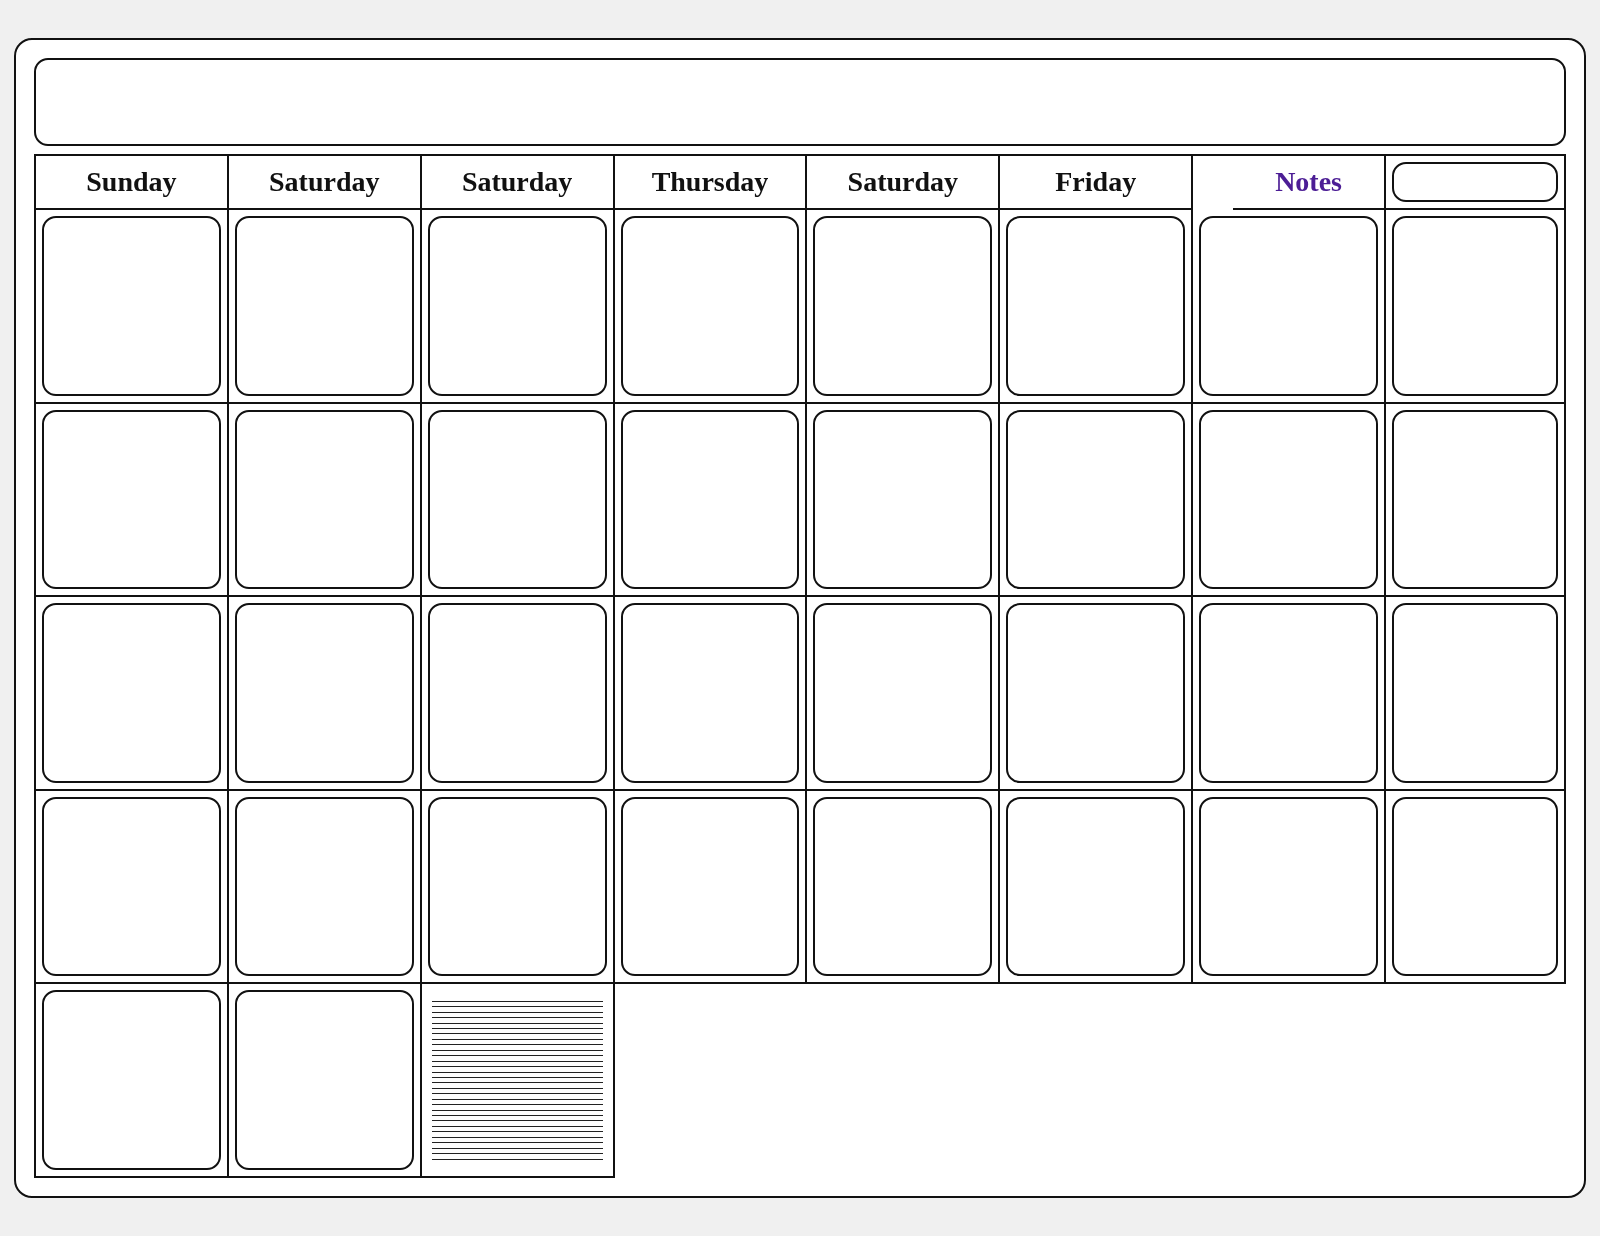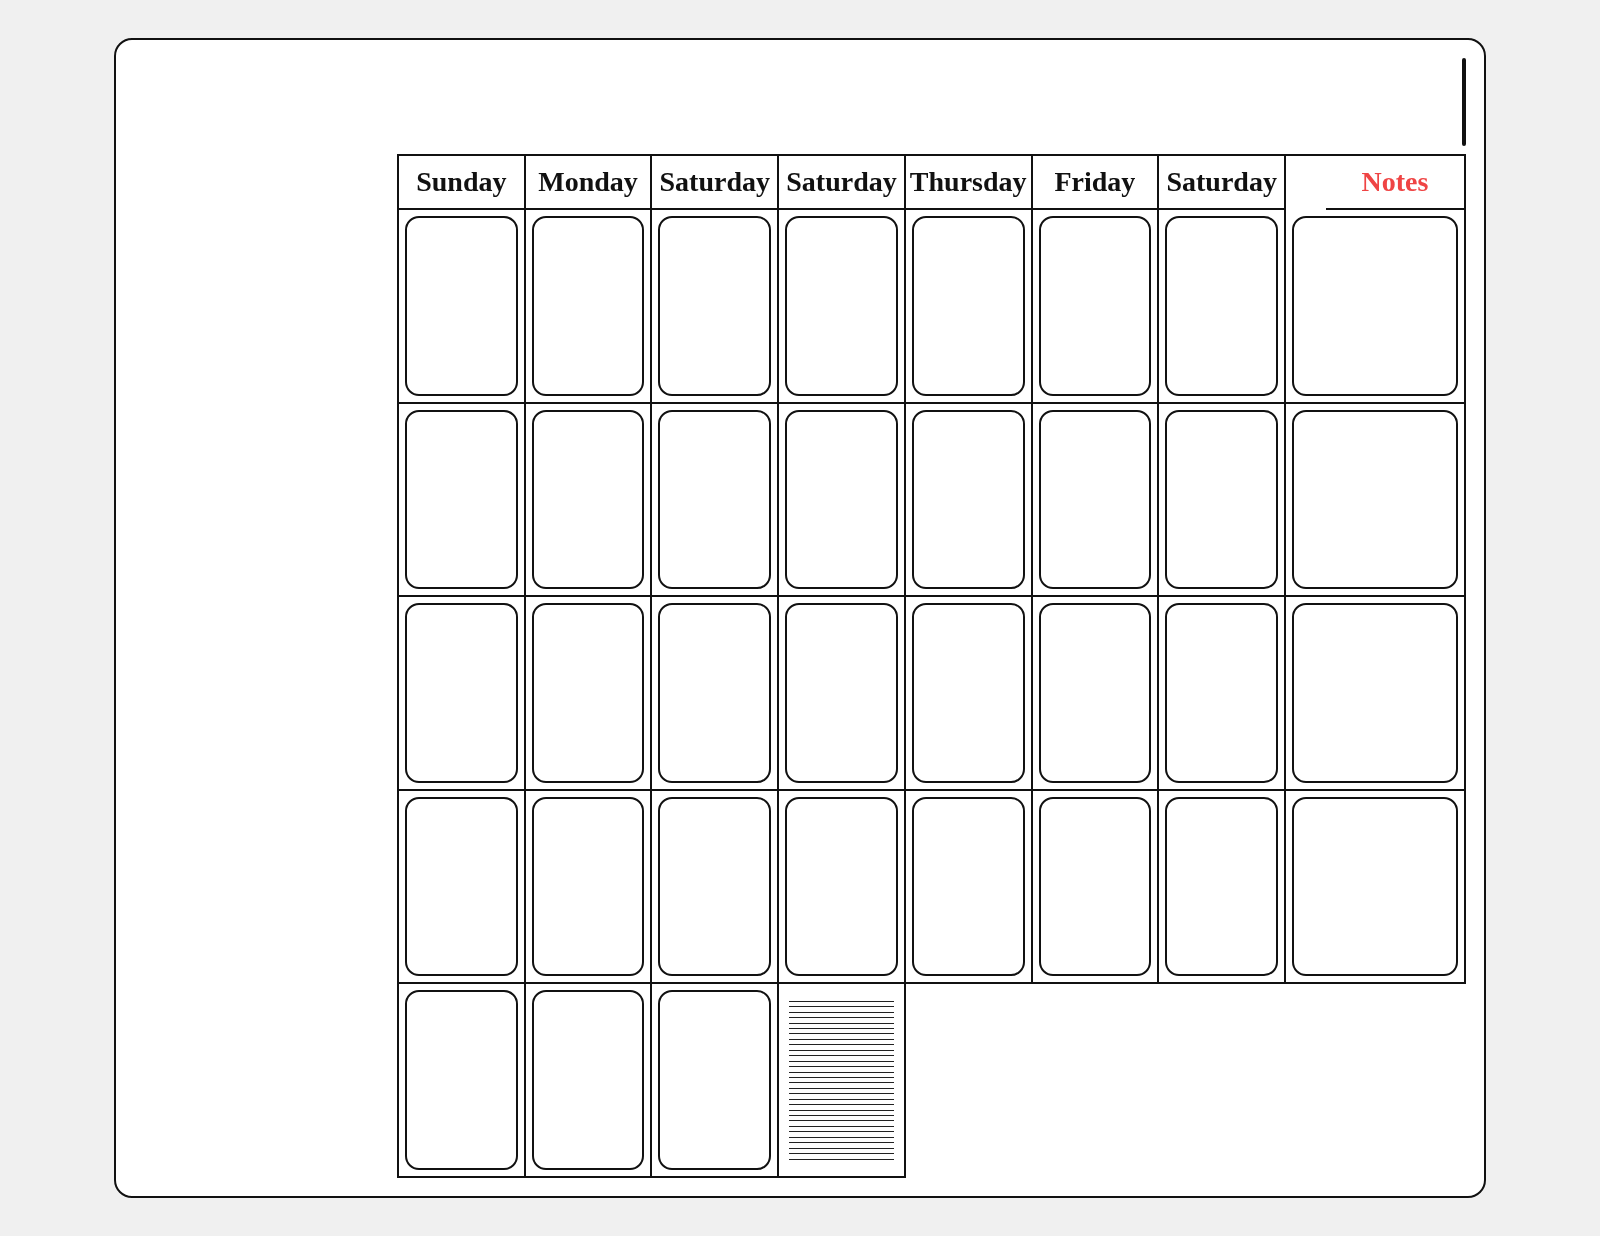--- a/index.html
+++ b/index.html
@@ -14,27 +14,26 @@
       justify-content: center;
       align-items: center;
       min-height: 100vh;
       font-family: 'Comic Sans MS', 'Chalkboard SE', cursive;
     }
 
     .calendar-wrapper {
       background: #fff;
       border: 2.5px solid #111;
       border-radius: 18px;
-      width: 1372px;
+      width: 1572px;
       height: 1160px;
       padding: 18px;
       display: flex;
       flex-direction: column;
       gap: 8px;
-      align-items: flex-end;
     }
 
     .title-bar {
       border: 2.5px solid #111;
       border-radius: 14px;
       height: 88px;
       flex-shrink: 0;
     }
 
     .calendar-grid {
@@ -62,21 +61,21 @@
     }
 
     .notes-header {
       border-right: 2px solid #111;
       border-bottom: 2px solid #111;
       display: flex;
       align-items: center;
       justify-content: center;
       font-size: 28px;
       font-weight: 600;
-      color: #ef4444;
+      color: #4c1d95;
       background: #fff;
       font-family: 'Comic Sans MS', 'Chalkboard SE', cursive;
       margin-left: 40px;
     }
 
     .day-cell {
       border-right: 2px solid #111;
       border-bottom: 2px solid #111;
       padding: 6px;
     }
@@ -117,26 +116,25 @@
 </head>
 <body>
 
 <div class="calendar-wrapper">
 
   <div class="title-bar"></div>
 
   <div class="calendar-grid">
 
     <div class="day-header">Sunday</div>
-    <div class="day-header">Monday</div>
     <div class="day-header">Saturday</div>
     <div class="day-header">Saturday</div>
     <div class="day-header">Thursday</div>
+    <div class="day-header">Saturday</div>
     <div class="day-header">Friday</div>
-    <div class="day-header">Saturday</div>
     <div class="notes-header">Notes</div>
 
     <div class="day-cell">
         <div class="day-cell-inner"></div>
       </div>
     <div class="day-cell">
         <div class="day-cell-inner"></div>
       </div>
     <div class="day-cell">
         <div class="day-cell-inner"></div>

